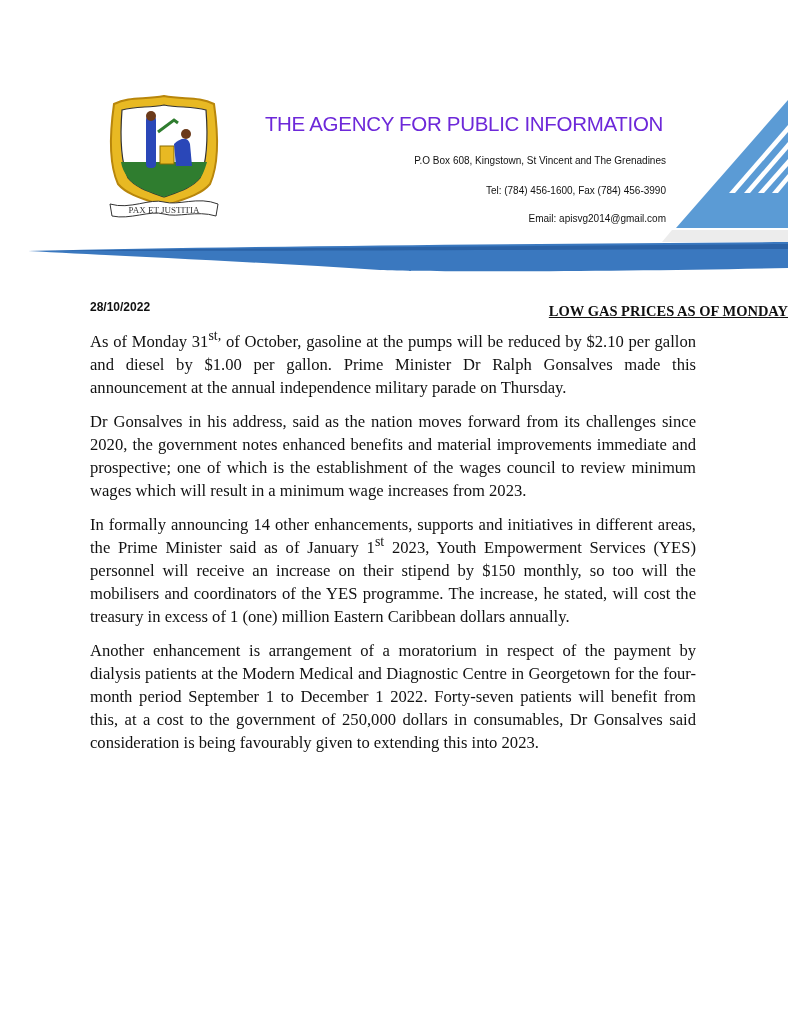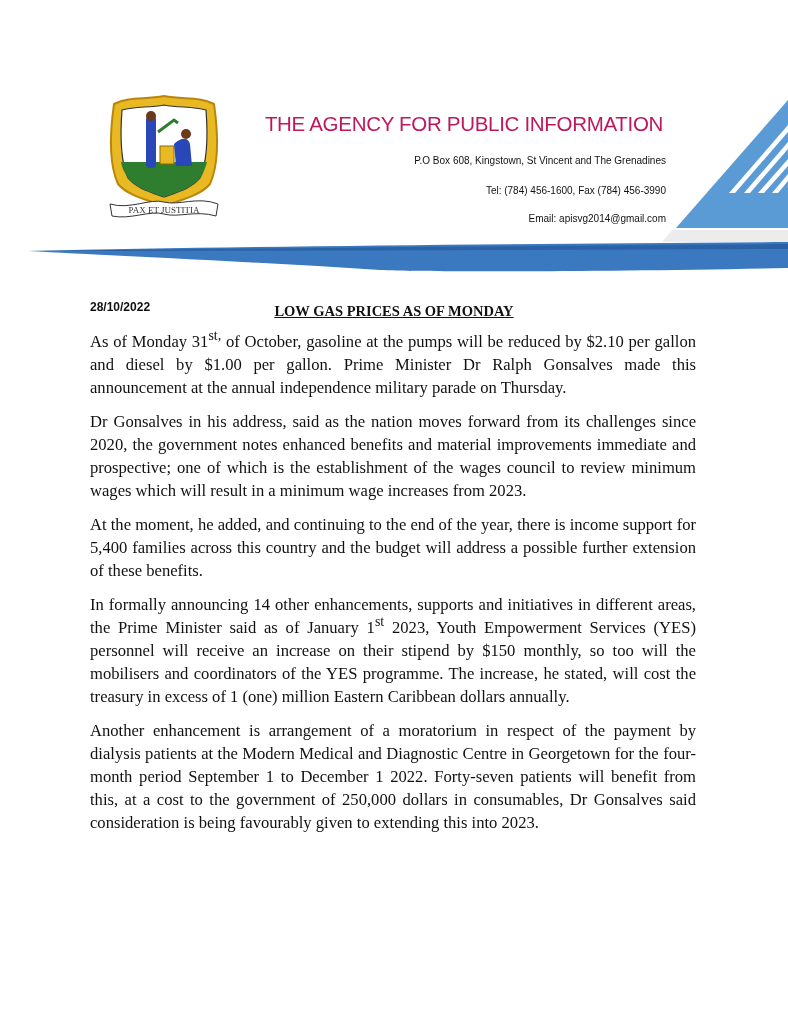--- a/index.html
+++ b/index.html
@@ -1,23 +1,23 @@
 <!DOCTYPE html>
 <html><head>
 <meta charset="utf-8">
 <style>
   html, body { margin:0; padding:0; background:#ffffff; }
   body { width:788px; height:1024px; position:relative; overflow:hidden; font-family:"Liberation Serif", serif; color:#111; }
   .crest { position:absolute; left:100px; top:92px; width:128px; height:130px; }
-  .agency-title { position:absolute; left:262px; top:112px; width:404px; text-align:center; font-family:"Liberation Sans", sans-serif; font-size:20.5px; letter-spacing:-0.3px; color:#be185d; white-space:nowrap; }
+  .agency-title { position:absolute; left:262px; top:112px; width:404px; text-align:center; font-family:"Liberation Sans", sans-serif; font-size:20.5px; letter-spacing:-0.3px; color:#6d28d9; white-space:nowrap; }
   .contact { position:absolute; left:262px; width:404px; text-align:right; font-family:"Liberation Sans", sans-serif; font-size:10px; color:#111; white-space:nowrap; }
   .contact.c1 { top:155px; } .contact.c2 { top:185px; } .contact.c3 { top:213px; }
   .deco { position:absolute; left:0; top:0; width:788px; height:280px; pointer-events:none; }
   .date { position:absolute; left:90px; top:276px; font-family:"Liberation Sans", sans-serif; font-weight:bold; font-size:12px;margin-top:24px; }
-  .headline { position:absolute; left:0; width:788px; top:303px; text-align:center; font-weight:bold; font-size:14.5px; text-decoration:underline; }
+  .headline { position:absolute; left:0; width:788px; top:303px; text-align:right; font-weight:bold; font-size:14.5px; text-decoration:underline; }
   .body { position:absolute; left:90px; top:330px; width:606px; font-size:16.6px; line-height:23px; text-align:justify; }
   .body p { margin:0 0 11px 0; }
   sup { font-size:14px; line-height:0; vertical-align:super; }
 </style>
 </head>
 <body>
 
 <svg class="deco" viewBox="0 0 788 280">
 
   <polygon points="676,228 788,100 788,228" fill="#5b9bd5"></polygon>
@@ -51,16 +51,15 @@
 <div class="contact c1">P.O Box 608, Kingstown, St Vincent and The Grenadines</div>
 <div class="contact c2">Tel: (784) 456-1600, Fax (784) 456-3990</div>
 <div class="contact c3">Email: apisvg2014@gmail.com</div>
 
 <div class="date">28/10/2022</div>
 <div class="headline">LOW GAS PRICES AS OF MONDAY</div>
 
 <div class="body">
   <p><span>As of Monday 31</span><sup>st,</sup><span> of October, gasoline at the pumps will be reduced by $2.10 per gallon and diesel by $1.00 per gallon. Prime Minister Dr Ralph Gonsalves made this announcement at the annual independence military parade on Thursday.</span></p>
   <p>Dr Gonsalves in his address, said as the nation moves forward from its challenges since 2020, the government notes enhanced benefits and material improvements immediate and prospective; one of which is the establishment of the wages council to review minimum wages which will result in a minimum wage increases from 2023.</p>
-  <p>At the moment, he added, and continuing to the end of the year, there is income support for 5,400 families across this country and the budget will address a possible further extension of these benefits.</p>
   <p><span>In formally announcing 14 other enhancements, supports and initiatives in different areas, the Prime Minister said as of January 1</span><sup>st</sup><span> 2023, Youth Empowerment Services (YES) personnel will receive an increase on their stipend by $150 monthly, so too will the mobilisers and coordinators of the YES programme. The increase, he stated, will cost the treasury in excess of 1 (one) million Eastern Caribbean dollars annually.</span></p>
   <p>Another enhancement is arrangement of a moratorium in respect of the payment by dialysis patients at the Modern Medical and Diagnostic Centre in Georgetown for the four-month period September 1 to December 1 2022. Forty-seven patients will benefit from this, at a cost to the government of 250,000 dollars in consumables, Dr Gonsalves said consideration is being favourably given to extending this into 2023.</p>
 </div>
 
 </body></html>

